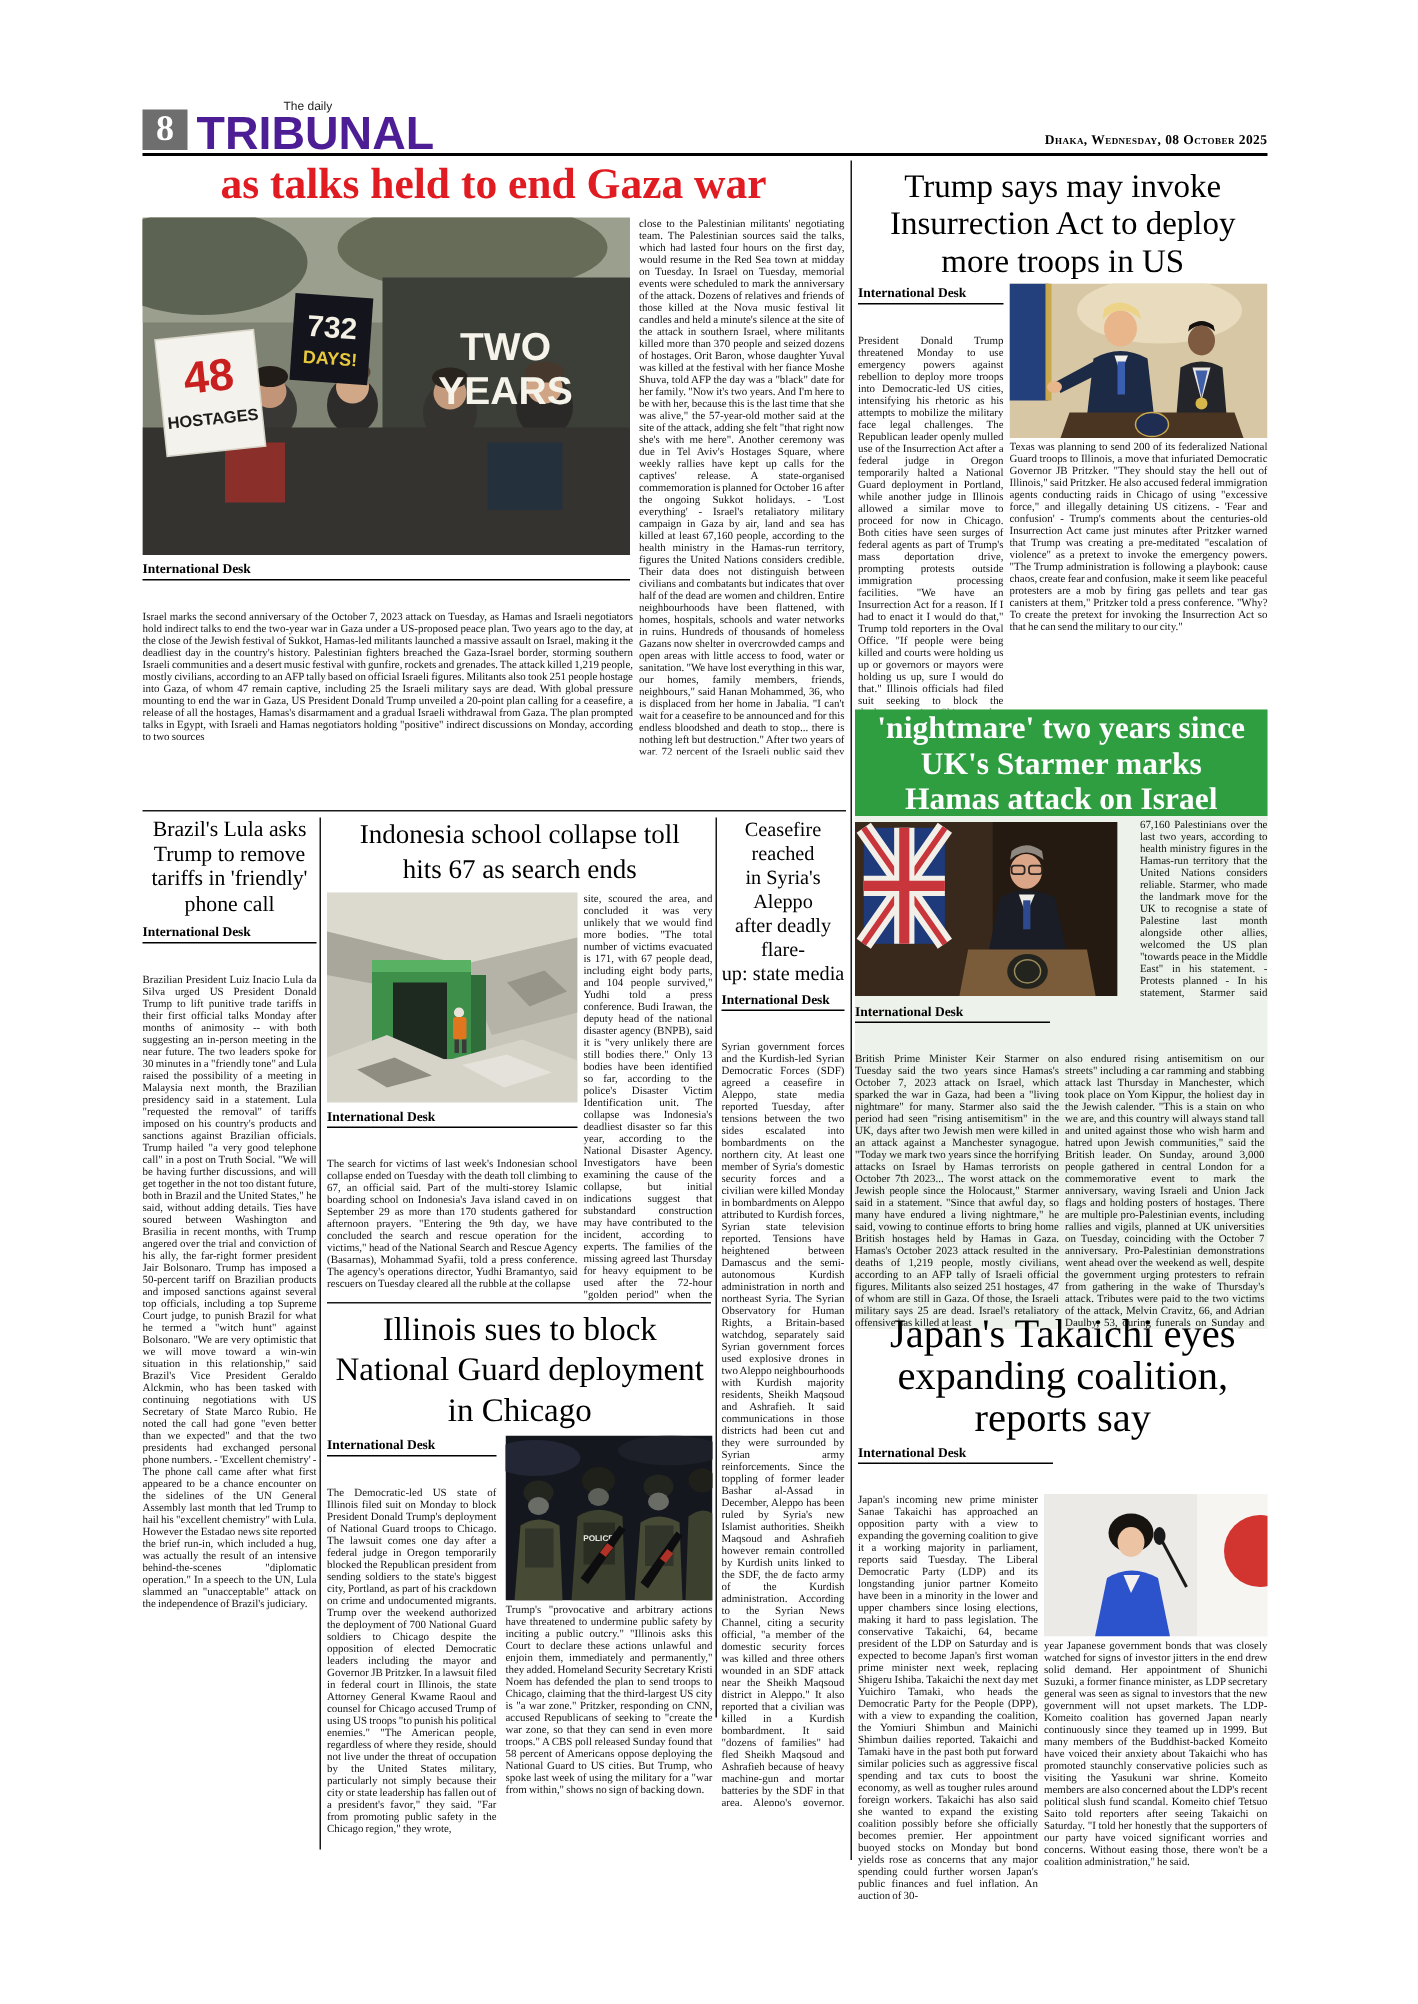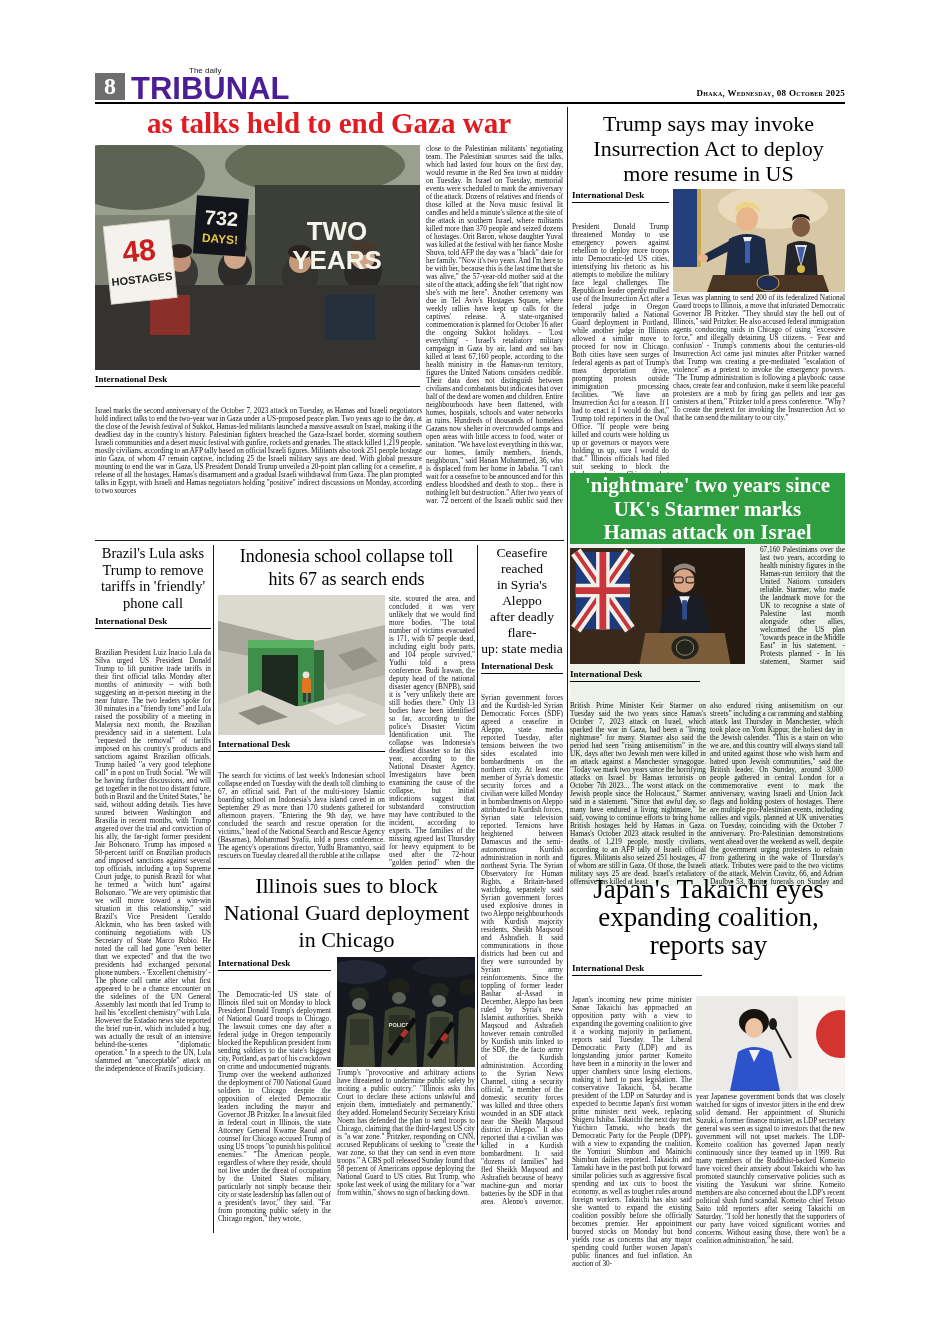--- a/index.html
+++ b/index.html
@@ -164,21 +164,21 @@
         <div class="body-txt lead-bodyA">Israel marks the second anniversary of the October 7, 2023 attack on Tuesday, as Hamas and Israeli negotiators hold indirect talks to end the two-year war in Gaza under a US-proposed peace plan. Two years ago to the day, at the close of the Jewish festival of Sukkot, Hamas-led militants launched a massive assault on Israel, making it the deadliest day in the country's history. Palestinian fighters breached the Gaza-Israel border, storming southern Israeli communities and a desert music festival with gunfire, rockets and grenades. The attack killed 1,219 people, mostly civilians, according to an AFP tally based on official Israeli figures. Militants also took 251 people hostage into Gaza, of whom 47 remain captive, including 25 the Israeli military says are dead. With global pressure mounting to end the war in Gaza, US President Donald Trump unveiled a 20-point plan calling for a ceasefire, a release of all the hostages, Hamas's disarmament and a gradual Israeli withdrawal from Gaza. The plan prompted talks in Egypt, with Israeli and Hamas negotiators holding "positive" indirect discussions on Monday, according to two sources</div>
       </div>
       <div class="body-txt lead-colB">close to the Palestinian militants' negotiating team. The Palestinian sources said the talks, which had lasted four hours on the first day, would resume in the Red Sea town at midday on Tuesday. In Israel on Tuesday, memorial events were scheduled to mark the anniversary of the attack. Dozens of relatives and friends of those killed at the Nova music festival lit candles and held a minute's silence at the site of the attack in southern Israel, where militants killed more than 370 people and seized dozens of hostages. Orit Baron, whose daughter Yuval was killed at the festival with her fiance Moshe Shuva, told AFP the day was a "black" date for her family. "Now it's two years. And I'm here to be with her, because this is the last time that she was alive," the 57-year-old mother said at the site of the attack, adding she felt "that right now she's with me here". Another ceremony was due in Tel Aviv's Hostages Square, where weekly rallies have kept up calls for the captives' release. A state-organised commemoration is planned for October 16 after the ongoing Sukkot holidays. - 'Lost everything' - Israel's retaliatory military campaign in Gaza by air, land and sea has killed at least 67,160 people, according to the health ministry in the Hamas-run territory, figures the United Nations considers credible. Their data does not distinguish between civilians and combatants but indicates that over half of the dead are women and children. Entire neighbourhoods have been flattened, with homes, hospitals, schools and water networks in ruins. Hundreds of thousands of homeless Gazans now shelter in overcrowded camps and open areas with little access to food, water or sanitation. "We have lost everything in this war, our homes, family members, friends, neighbours," said Hanan Mohammed, 36, who is displaced from her home in Jabalia. "I can't wait for a ceasefire to be announced and for this endless bloodshed and death to stop... there is nothing left but destruction." After two years of war, 72 percent of the Israeli public said they were dissatisfied with the government's handling of the war, according to a recent survey by the Institute for National Security Studies.</div>
     </div>
   </div>
 
   <div class="article" style="left:572px; top:111px; width:273px;">
     <div class="hl trump-hl">
       <span class="hl-line">Trump says may invoke</span>
       <span class="hl-line">Insurrection Act to deploy</span>
-      <span class="hl-line">more resume in US</span>
+      <span class="hl-line">more troops in US</span>
     </div>
     <div class="row" style="margin-top:3px;">
       <div class="trump-colA">
         <div class="byline">International Desk</div>
         <div class="body-txt trump-bodyA">President Donald Trump threatened Monday to use emergency powers against rebellion to deploy more troops into Democratic-led US cities, intensifying his rhetoric as his attempts to mobilize the military face legal challenges. The Republican leader openly mulled use of the Insurrection Act after a federal judge in Oregon temporarily halted a National Guard deployment in Portland, while another judge in Illinois allowed a similar move to proceed for now in Chicago. Both cities have seen surges of federal agents as part of Trump's mass deportation drive, prompting protests outside immigration processing facilities. "We have an Insurrection Act for a reason. If I had to enact it I would do that," Trump told reporters in the Oval Office. "If people were being killed and courts were holding us up or governors or mayors were holding us up, sure I would do that." Illinois officials had filed suit seeking to block the deployment in Chicago, but Judge April Perry, an appointee of Trump's Democratic predecessor Joe Biden, declined to issue an immediate temporary restraining order. She scheduled a full hearing on the matter for Thursday and asked the government to inform the court to provide more information. The debate mushroomed after it became known that Republican-led</div>
       </div>
       <div class="trump-colR">
         <svg class="trump-photo" viewBox="0 0 172 103">
           <rect width="172" height="103" fill="#d8c7a4"></rect>
           <ellipse cx="100" cy="18" rx="55" ry="22" fill="#e9dcbe"></ellipse>

